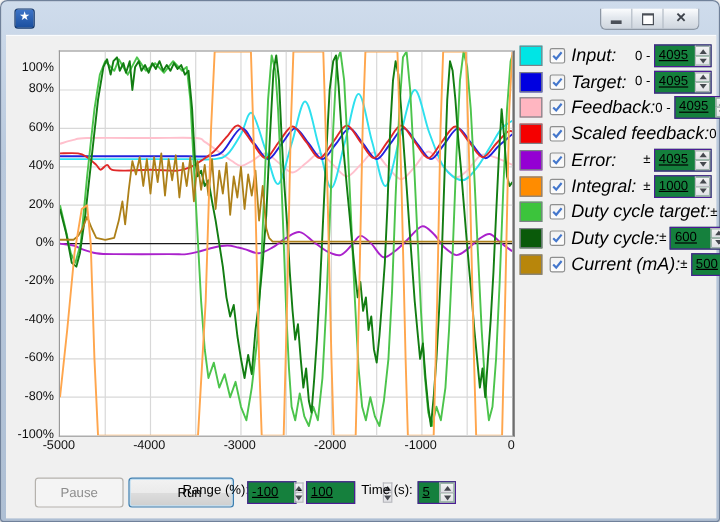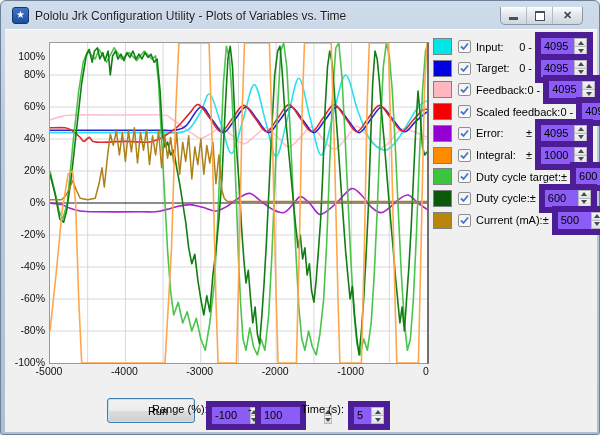--- a/index.html
+++ b/index.html
@@ -29,25 +29,25 @@
   .plot svg{display:block;}
   .ylab{position:absolute;width:40px;text-align:right;font-size:10.5px;color:#111;}
   .xlab{position:absolute;width:60px;text-align:center;font-size:10.5px;color:#111;}
   .xtitle{position:absolute;left:44px;width:377px;top:349px;text-align:center;font-size:10.5px;color:#111;}
   
   .legend{position:absolute;left:428px;top:9px;width:160px;}
   .lrow{position:absolute;left:0;height:17px;display:flex;align-items:center;width:160px;}
   .swatch{width:17px;height:15px;border:1px solid #7d8187;flex:none;}
   .cb{width:11px;height:11px;border:1px solid #8e8f8f;border-radius:2px;margin-left:6px;flex:none;
       background:linear-gradient(#f2f2f2,#fdfdfd);display:flex;align-items:center;justify-content:center;}
-  .llabel{margin-left:5px;font-size:11px;color:#000;white-space:nowrap;}
+  .llabel{margin-left:5px;font-size:15px;color:#000;white-space:nowrap;font-style:italic;}
   .lspacer{flex:1;}
   .lprefix{font-size:11px;color:#000;margin-right:3px;white-space:nowrap;}
   
-  .spin{display:inline-flex;height:17px;border:6px solid #4c1d95;background:#8b5cf6;vertical-align:middle;flex:none;}
+  .spin{display:inline-flex;height:17px;border:1px solid #4c1d95;background:#15803d;vertical-align:middle;flex:none;text-decoration:underline;}
   .spin-v{font-size:11px;color:#000;padding:1px 2px 0 3px;min-width:12px;line-height:15px;}
   .spin-a{display:flex;flex-direction:column;width:13px;margin-left:auto;}
   .sbtn{flex:1;display:flex;align-items:center;justify-content:center;
         background:linear-gradient(#f4f4f4,#dfe0e4);border:1px solid #b8b9bf;margin:0;}
   .sbtn.up{border-bottom-width:0;}
   .tri-up{width:0;height:0;border-left:3px solid transparent;border-right:3px solid transparent;border-bottom:4px solid #46494f;}
   .tri-dn{width:0;height:0;border-left:3px solid transparent;border-right:3px solid transparent;border-top:4px solid #46494f;}
   
   .btn{position:absolute;width:72px;height:23px;font-size:11px;display:flex;align-items:center;justify-content:center;
        border-radius:3px;}
@@ -57,21 +57,20 @@
   .blabel{position:absolute;font-size:11px;color:#000;white-space:nowrap;}
 </style>
 </head>
 <body>
 
 <div id="stage">
   <div class="win">
 
     <div class="titlebar">
       <div class="app-icon">★</div>
-      <div class="title-text">Pololu Jrk Configuration Utility - Plots of Variables vs. Time</div>
       <div class="capbtns">
         <div class="capbtn">
             <span class="glyph-min"></span>
           </div>
         <div class="capbtn">
             <span class="glyph-restore"></span>
           </div>
         <div class="capbtn">
             <span class="glyph-close">✕</span>
           </div>
@@ -315,20 +314,21 @@
                   <span class="tri-up"></span>
                 </span>
                 <span class="sbtn">
                   <span class="tri-dn"></span>
                 </span>
               </span>
             </span>
           </div>
         </div>
 
+      <div class="btn btn-disabled" style="left:24px;top:369px;">Pause</div>
       <div class="btn btn-default" style="left:102px;top:369px;padding-left:14px;">Run</div>
       <div class="blabel" style="left:147px;top:374px;">Range (%):</div>
       <span id="slot-range-min" style="position:absolute;left:201px;top:372px;"><span class="spin" style="width: 39px; gap: 21px;">
             <span class="spin-v">-100</span>
             <span class="spin-a">
               <span class="sbtn up">
                 <span class="tri-up"></span>
               </span>
               <span class="sbtn">
                 <span class="tri-dn"></span>

